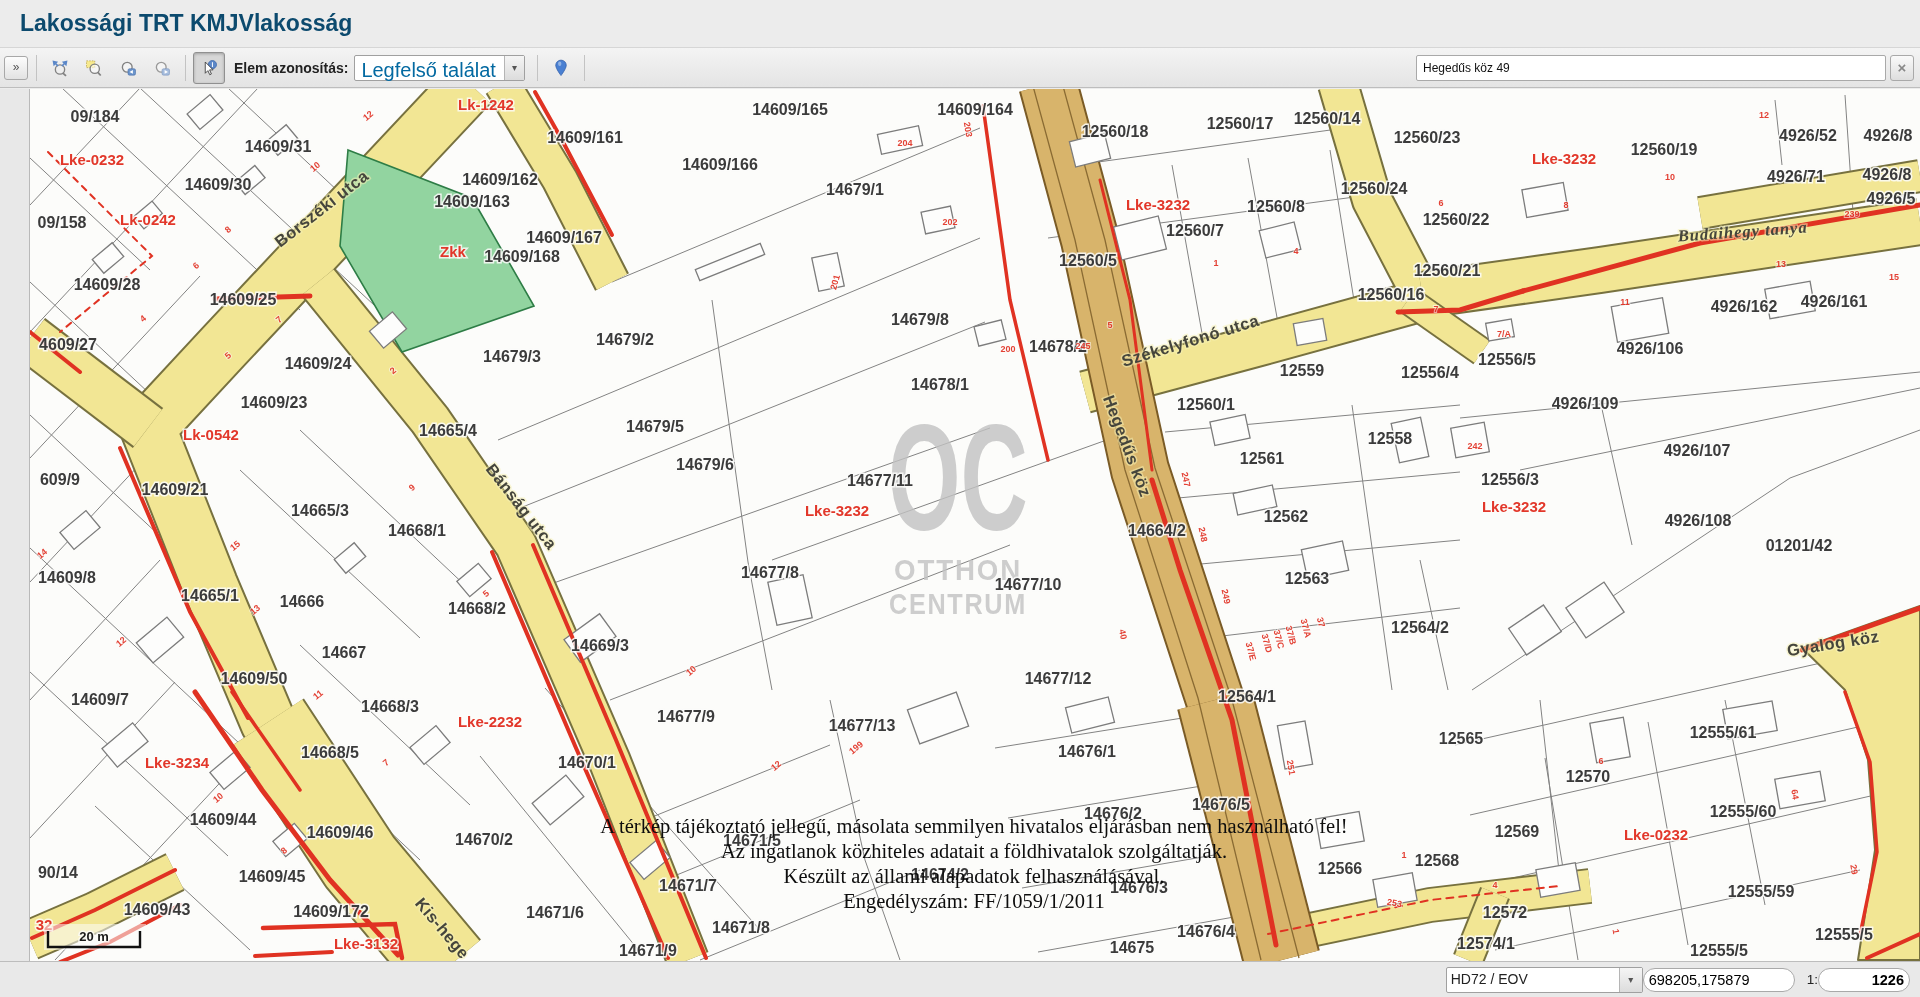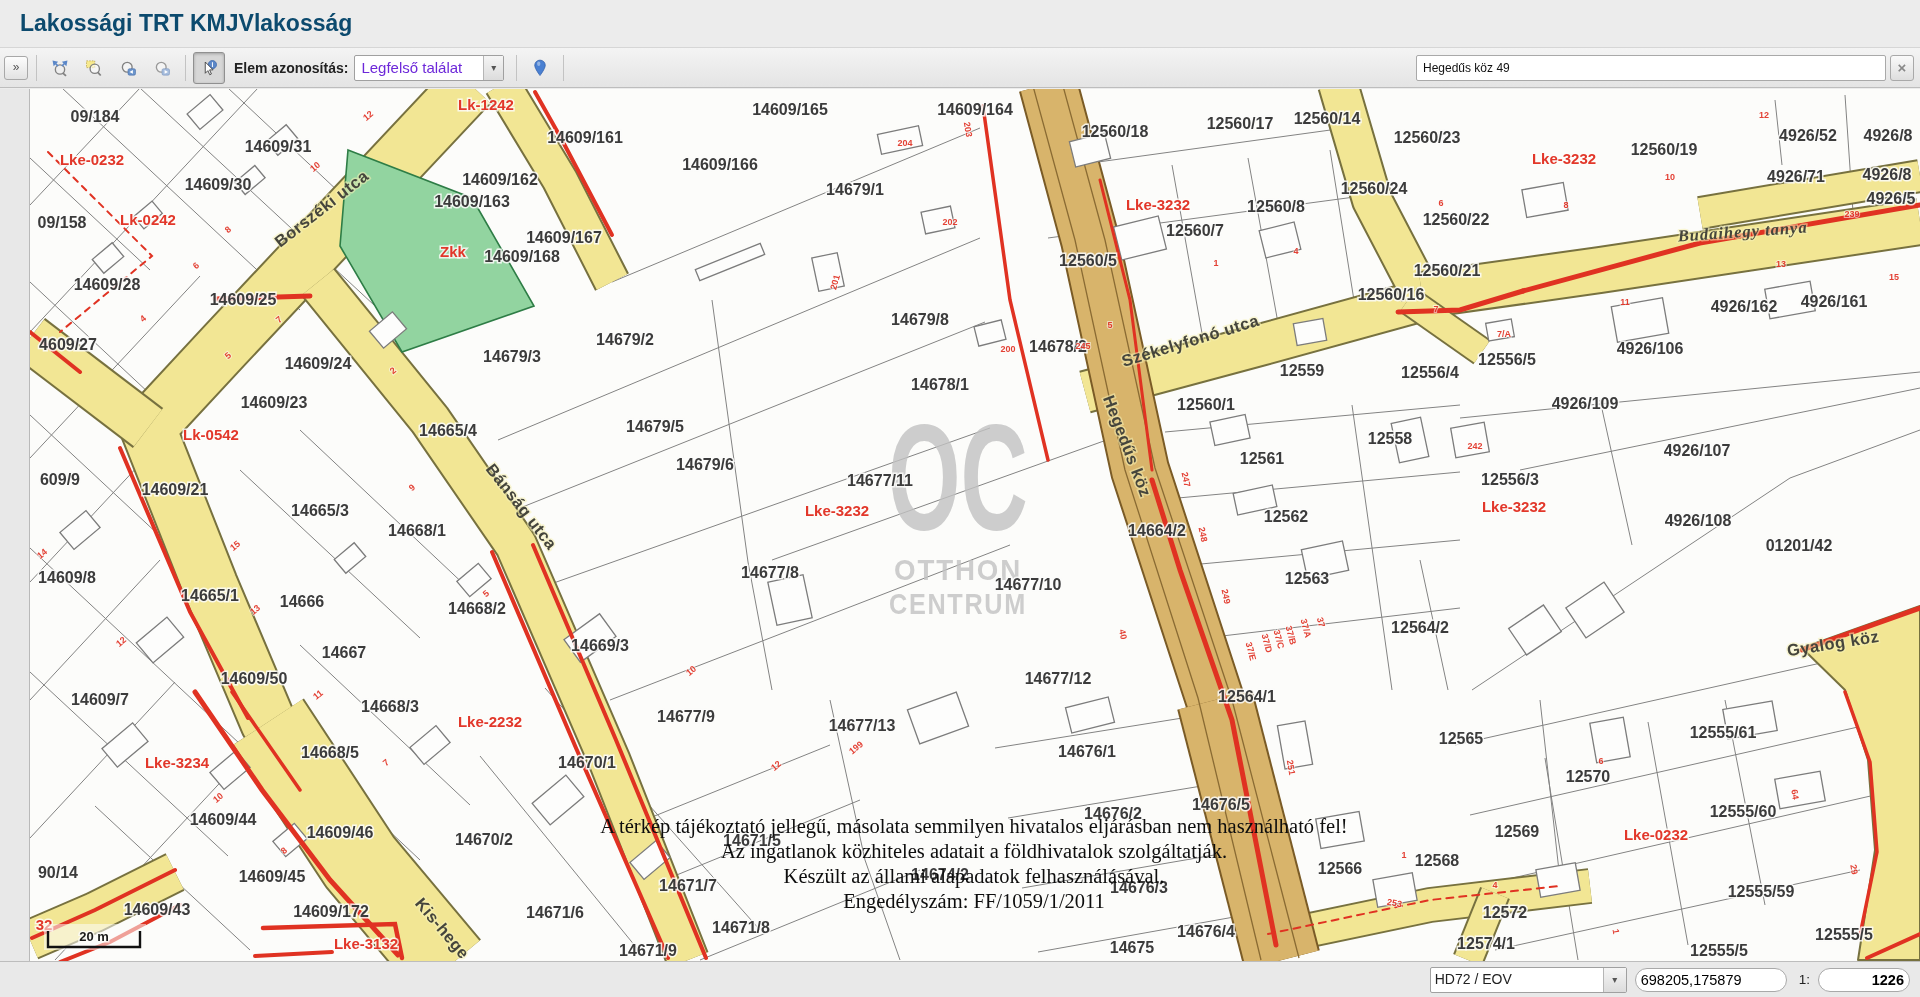--- a/index.html
+++ b/index.html
@@ -11,41 +11,41 @@
     display:flex;align-items:center;box-sizing:border-box;}
   .btn{display:inline-flex;align-items:center;justify-content:center;border:1px solid transparent;
     background:transparent;border-radius:3px;cursor:pointer;}
   .expand{width:24px;height:24px;margin-left:4px;border:1px solid #a8a8a8;border-radius:3px;
     background:linear-gradient(#fdfdfd,#e2e2e2);font-size:12px;color:#555;padding:0 0 2px 0;}
   .tbsep{width:1px;height:26px;background:#c3c3c3;margin:0 6px;}
   .iconbtn{width:32px;height:32px;margin:0 1px;}
   .iconbtn.pressed{border:1px solid #909090;background:#d7d7d7;box-shadow:inset 0 1px 3px rgba(0,0,0,.25);}
   .tb-label{font-size:14px;color:#222;margin:0 6px 0 8px;font-weight:bold;}
   .select{display:inline-flex;align-items:stretch;border:1px solid #a0a0a0;background:#fff;height:24px;border-radius:2px;cursor:pointer;}
-  .select .val{font-size:15px;color:#6d28d9;padding:3px 18px 0 6px;min-width:104px;}
+  .select .val{font-size:20px;color:#0369a1;padding:3px 8px 0 6px;min-width:104px;}
   .select .arr{width:19px;background:linear-gradient(#f5f5f5,#dcdcdc);border-left:1px solid #b5b5b5;
     display:flex;align-items:center;justify-content:center;font-size:10px;color:#555;}
   .search-wrap{margin-left:auto;margin-right:6px;display:flex;align-items:center;}
   .search-input{width:456px;height:24px;border:1px solid #a9a9a9;border-radius:2px;font-size:12px;
     padding:0 6px;font-family:"Liberation Sans",sans-serif;color:#111;}
   .clearbtn{width:24px;height:26px;margin-left:4px;border:1px solid #a9a9a9;border-radius:3px;
     background:linear-gradient(#fafafa,#dedede);color:#888;font-size:15px;font-weight:bold;}
   .main{position:absolute;left:0;top:89px;width:1920px;height:872px;}
   .sidepanel{position:absolute;left:0;top:0;width:30px;height:872px;background:#e8e8e8;border-right:1px solid #b9b9b9;box-sizing:border-box;}
   .mapview{position:absolute;left:30px;top:0;width:1890px;height:872px;background:#fcfcfa;cursor:crosshair;}
   .statusbar{position:absolute;left:0;top:961px;width:1920px;height:36px;background:#e9e9e9;
     border-top:1px solid #bdbdbd;display:flex;align-items:center;box-sizing:border-box;font-size:13.5px;color:#222;}
   .statusbar .mode{margin-left:25px;}
   .sb-right{margin-left:auto;display:flex;align-items:center;margin-right:10px;}
   .sb-select{display:inline-flex;border:1px solid #a0a0a0;background:#fff;height:24px;align-items:stretch;border-radius:2px;}
   .sb-select .val{font-size:14px;padding:3px 8px 0 4px;width:160px;}
   .sb-select .arr{width:22px;background:linear-gradient(#f5f5f5,#dcdcdc);border-left:1px solid #b5b5b5;
     display:flex;align-items:center;justify-content:center;font-size:10px;color:#555;}
   .sb-input{height:22px;border:1px solid #a9a9a9;border-radius:12px;font-size:14.5px;padding:0 5px;
-    font-family:"Liberation Sans",sans-serif;margin-left:8px;}
+    font-family:"Liberation Sans",sans-serif;}
   .coords{width:140px;}
   .scaleval{width:80px;text-align:right;font-weight:bold;}
   .sb-label{margin-left:12px;}
   
   text{font-family:"Liberation Sans",sans-serif;}
   .pl{font-size:16px;font-weight:bold;fill:#3b3b3b;text-anchor:middle;
       paint-order:stroke;stroke:rgba(252,252,250,.85);stroke-width:3px;}
   .zl{font-size:15px;font-weight:bold;fill:#e2372a;text-anchor:middle;
       paint-order:stroke;stroke:rgba(252,252,250,.8);stroke-width:3px;}
   .sl{font-size:16.5px;font-weight:bold;fill:#45453c;text-anchor:middle;letter-spacing:.5px;

